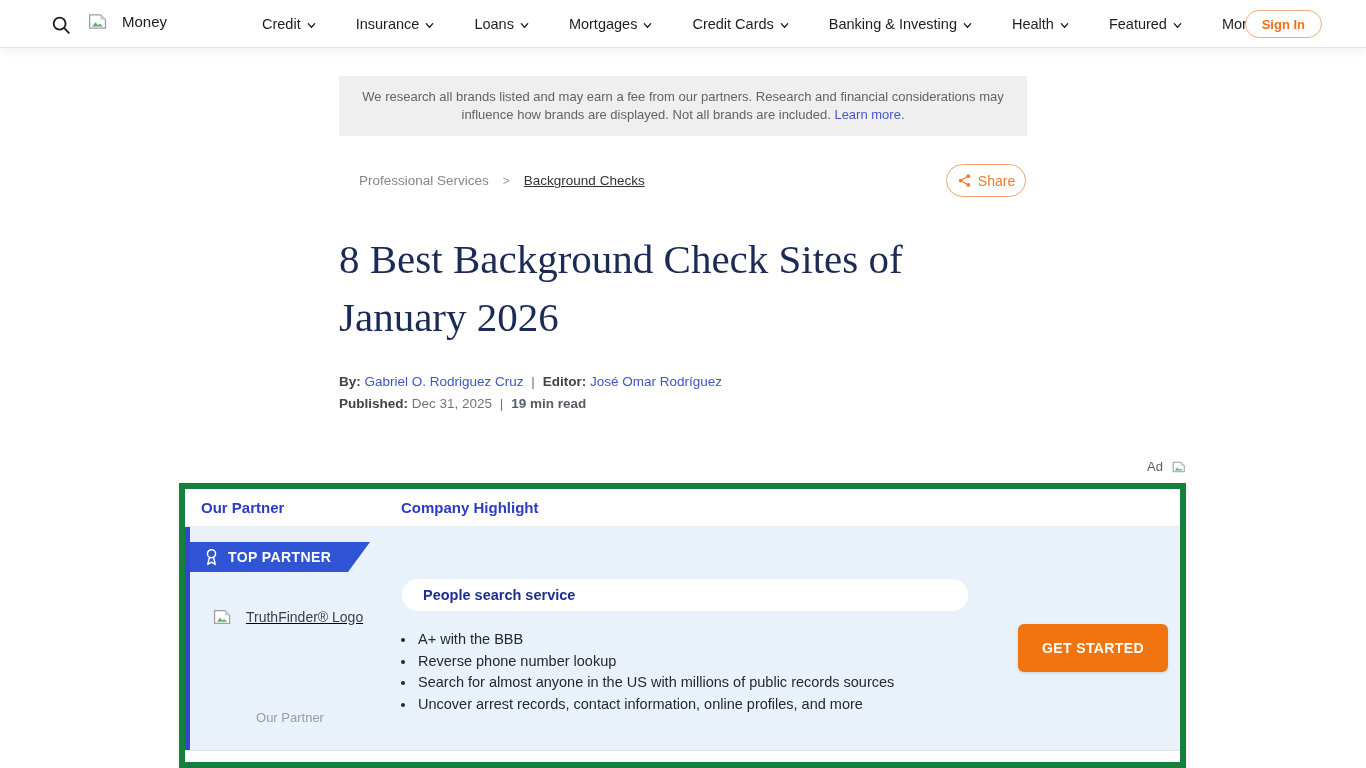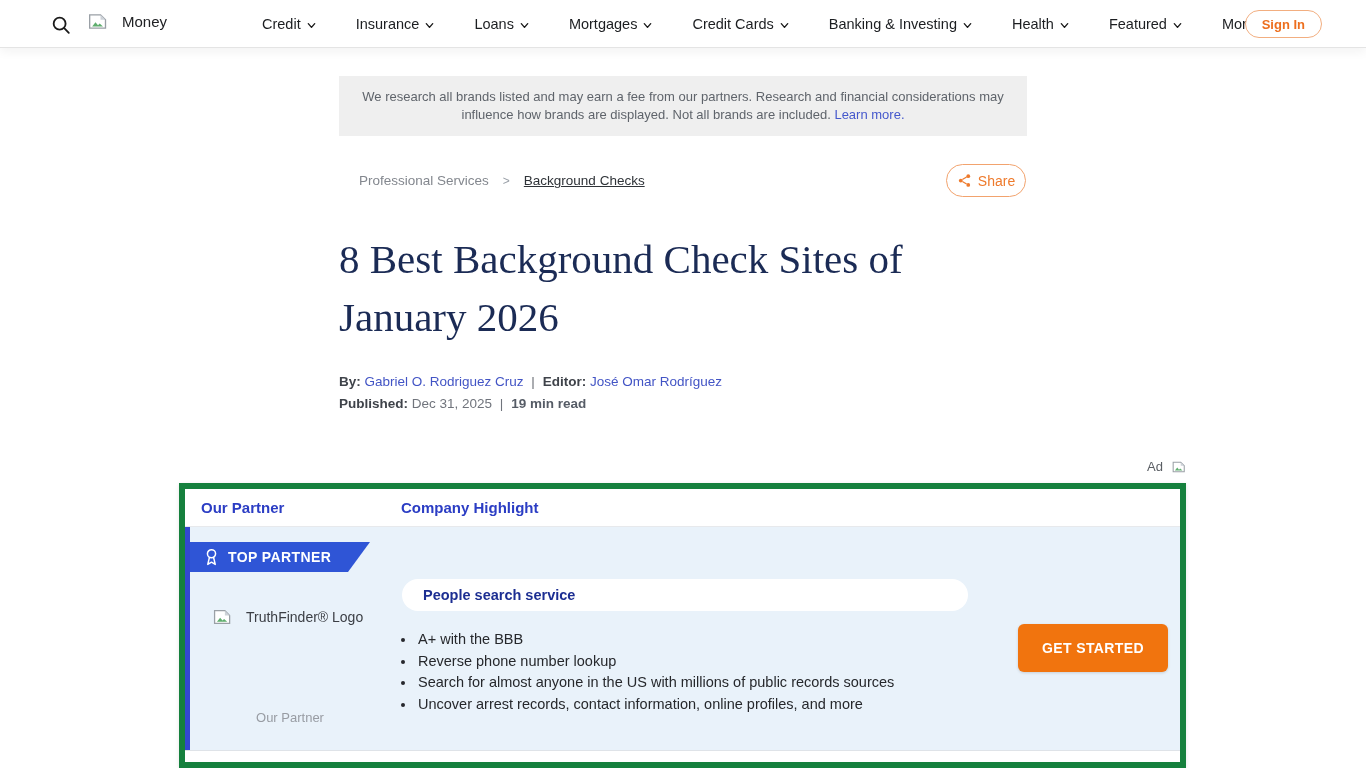--- a/index.html
+++ b/index.html
@@ -70,21 +70,21 @@
   .card-head .col1 { position:absolute; left:16px; top:10px; font-size:15px; font-weight:700; color:#2b3dc4; }
   .card-head .col2 { position:absolute; left:216px; top:10px; font-size:15px; font-weight:700; color:#2b3dc4; }
   .partner-row { position:relative; height:224px; background:#e9f2fa; border-bottom:1px solid #dfe3e8; }
   .row-accent { position:absolute; left:0; top:0; bottom:0; width:5px; background:#3347d1; }
   .top-ribbon {
     position:absolute; left:5px; top:15px; width:180px; height:30px; background:#2f55d6;
     clip-path:polygon(0 0, 100% 0, calc(100% - 22px) 100%, 0 100%);
     display:flex; align-items:center; gap:9px; padding-left:14px;
     color:#ffffff; font-size:14px; font-weight:700; letter-spacing:0.4px;
   }
-  .logo-cell { position:absolute; left:28px; top:82px; display:flex; align-items:center; gap:14px; }
+  .logo-cell { position:absolute; left:28px; top:82px; display:flex; align-items:center; gap:14px;text-decoration:underline; }
   .logo-cell .alt { font-size:14px; color:#3b3e44; }
   .partner-caption { position:absolute; left:40px; top:183px; width:130px; text-align:center; font-size:13px; color:#989ca3; }
   .highlight-pill {
     position:absolute; left:217px; top:52px; width:566px; height:32px; background:#ffffff;
     border-radius:16px; display:flex; align-items:center; padding-left:21px;
     font-size:14.5px; font-weight:700; color:#1c2e92;
   }
   .bullets { position:absolute; left:231px; top:102px; width:560px; list-style:disc; }
   .bullets li { font-size:14.5px; color:#26282c; line-height:21.5px; padding-left:2px; }
   .cta-btn {

